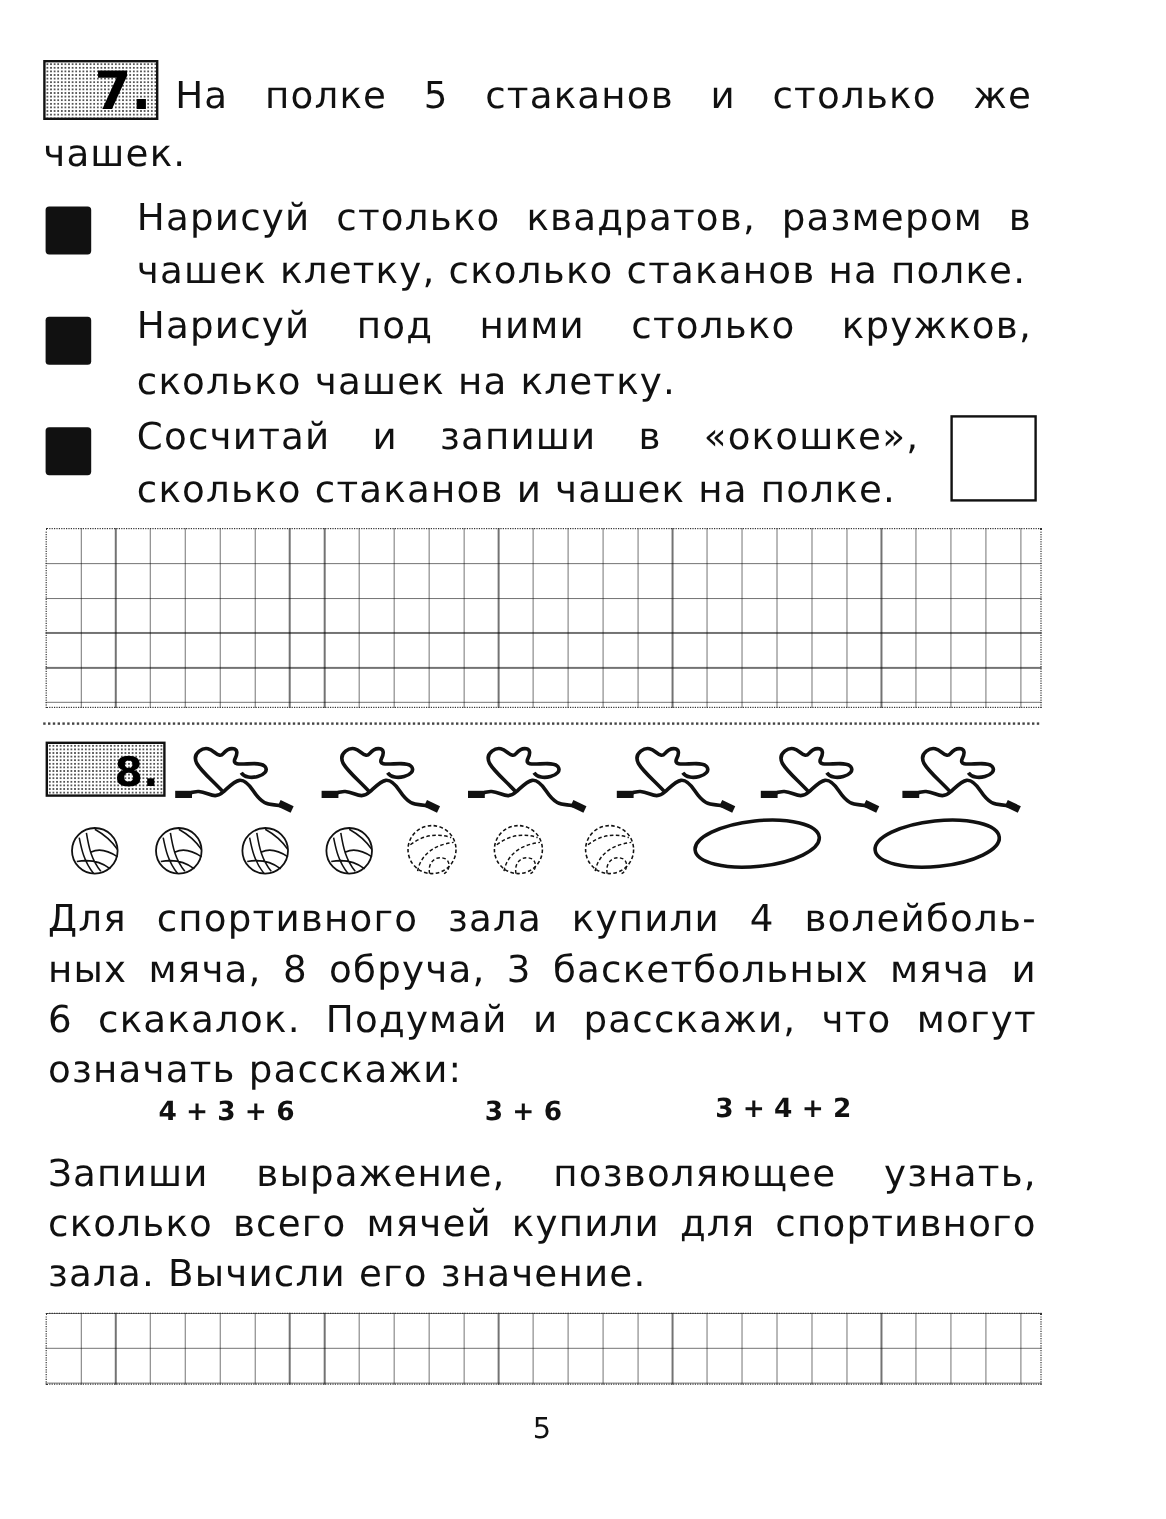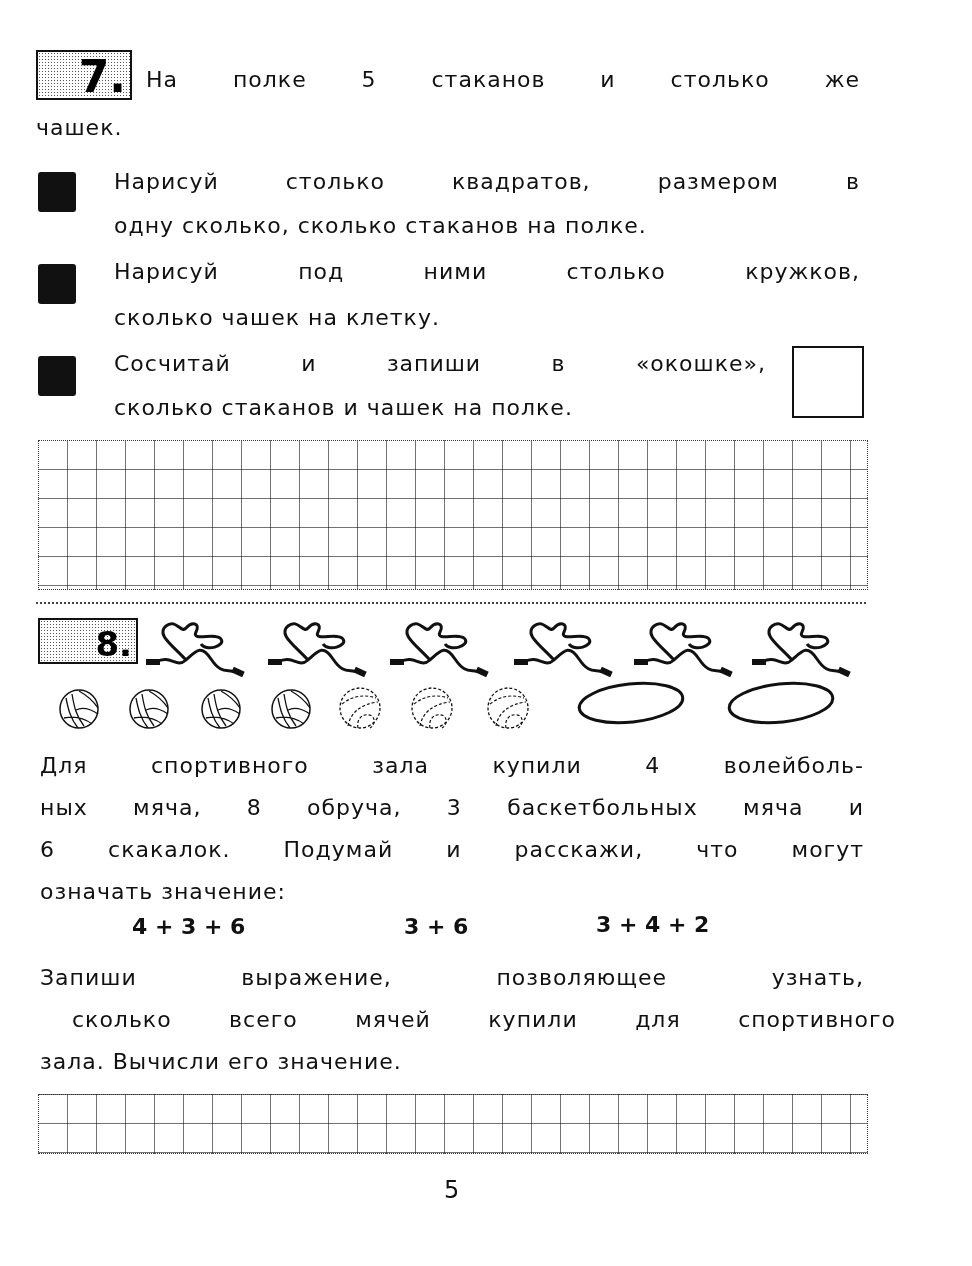--- a/index.html
+++ b/index.html
@@ -1,20 +1,20 @@
 <!DOCTYPE html>
 <html><head>
 <meta charset="utf-8">
 <style>
   html,body{margin:0;padding:0;background:#fff;}
   body{width:972px;height:1266px;position:relative;overflow:hidden;font-family:"DejaVu Sans","Liberation Sans",sans-serif;color:#111;}
   .tasknum{position:absolute;background:#fff;border:2px solid #111;
     background-image:radial-gradient(#555 0.8px, transparent 0.9px);background-size:3px 3px;}
   .tasknum span{position:absolute;right:4px;bottom:-4px;font-weight:bold;font-family:"DejaVu Sans",sans-serif;color:#000;}
-  .line{position:absolute;font-size:22px;letter-spacing:1px;white-space:nowrap;line-height:44px;}
+  .line{position:absolute;font-size:31px;letter-spacing:1px;white-space:nowrap;line-height:44px;}
   .just{text-align:justify;text-align-last:justify;}
   .bullet{position:absolute;width:38px;height:40px;background:#111;border-radius:3px;}
   .answerbox{position:absolute;border:2px solid #111;}
   .grid{position:absolute;border:1px dotted #333;
     background-image:
       repeating-linear-gradient(to right, transparent 0 28px, rgba(0,0,0,0.55) 28px 29px),
       repeating-linear-gradient(to bottom, transparent 0 28px, rgba(0,0,0,0.55) 28px 29px);
   }
   .wavy{position:absolute;height:6px;border-top:2px dotted #444;}
   .expr{position:absolute;font-weight:bold;font-size:22px;white-space:nowrap;}
@@ -25,21 +25,21 @@
 <body>
 
 <div class="tasknum" style="left:36px;top:50px;width:92px;height:46px;">
   <span style="font-size:44px;">7.</span>
 </div>
 <div class="line just" style="left:146px;top:58px;width:714px;">На полке 5 стаканов и столько же</div>
 <div class="line" style="left:36px;top:106px;">чашек.</div>
 
 <div class="bullet" style="left:38px;top:172px;"></div>
 <div class="line just" style="left:114px;top:160px;width:746px;">Нарисуй столько квадратов, размером в</div>
-<div class="line" style="left:114px;top:204px;">одну сколько, сколько стаканов на полке.</div>
+<div class="line" style="left:114px;top:204px;">чашек клетку, сколько стаканов на полке.</div>
 
 <div class="bullet" style="left:38px;top:264px;"></div>
 <div class="line just" style="left:114px;top:250px;width:746px;">Нарисуй под ними столько кружков,</div>
 <div class="line" style="left:114px;top:296px;">сколько чашек на клетку.</div>
 
 <div class="bullet" style="left:38px;top:356px;"></div>
 <div class="line just" style="left:114px;top:342px;width:652px;">Сосчитай и запиши в «окошке»,</div>
 <div class="line" style="left:114px;top:386px;">сколько стаканов и чашек на полке.</div>
 
 <div class="answerbox" style="left:792px;top:346px;width:68px;height:68px;"></div>
@@ -121,25 +121,25 @@
 <svg style="left:576px;top:680px;" width="110" height="46" viewBox="0 0 110 46">
   <ellipse cx="55" cy="23" rx="52" ry="19" transform="rotate(-6 55 23)" fill="none" stroke="#111" stroke-width="3"></ellipse>
 </svg>
 <svg style="left:726px;top:680px;" width="110" height="46" viewBox="0 0 110 46">
   <ellipse cx="55" cy="23" rx="52" ry="19" transform="rotate(-6 55 23)" fill="none" stroke="#111" stroke-width="3"></ellipse>
 </svg>
 
 <div class="line just" style="left:40px;top:744px;width:824px;">Для спортивного зала купили 4 волейболь-</div>
 <div class="line just" style="left:40px;top:786px;width:824px;">ных мяча, 8 обруча, 3 баскетбольных мяча и</div>
 <div class="line just" style="left:40px;top:828px;width:824px;">6 скакалок. Подумай и расскажи, что могут</div>
-<div class="line" style="left:40px;top:870px;">означать значение:</div>
+<div class="line" style="left:40px;top:870px;">означать расскажи:</div>
 
 <div class="expr" style="left:132px;top:914px;">4 + 3 + 6</div>
 <div class="expr" style="left:404px;top:914px;">3 + 6</div>
 <div class="expr" style="left:596px;top:912px;">3 + 4 + 2</div>
 
 <div class="line just" style="left:40px;top:956px;width:824px;">Запиши выражение, позволяющее узнать,</div>
-<div class="line just" style="left:40px;top:998px;width:824px;margin-left:32px;">сколько всего мячей купили для спортивного</div>
+<div class="line just" style="left:40px;top:998px;width:824px;">сколько всего мячей купили для спортивного</div>
 <div class="line" style="left:40px;top:1040px;">зала. Вычисли его значение.</div>
 
 <div class="grid" style="left:38px;top:1094px;width:828px;height:58px;"></div>
 
 <div class="pagenum" style="left:444px;top:1176px;">5</div>
 
 </body></html>

